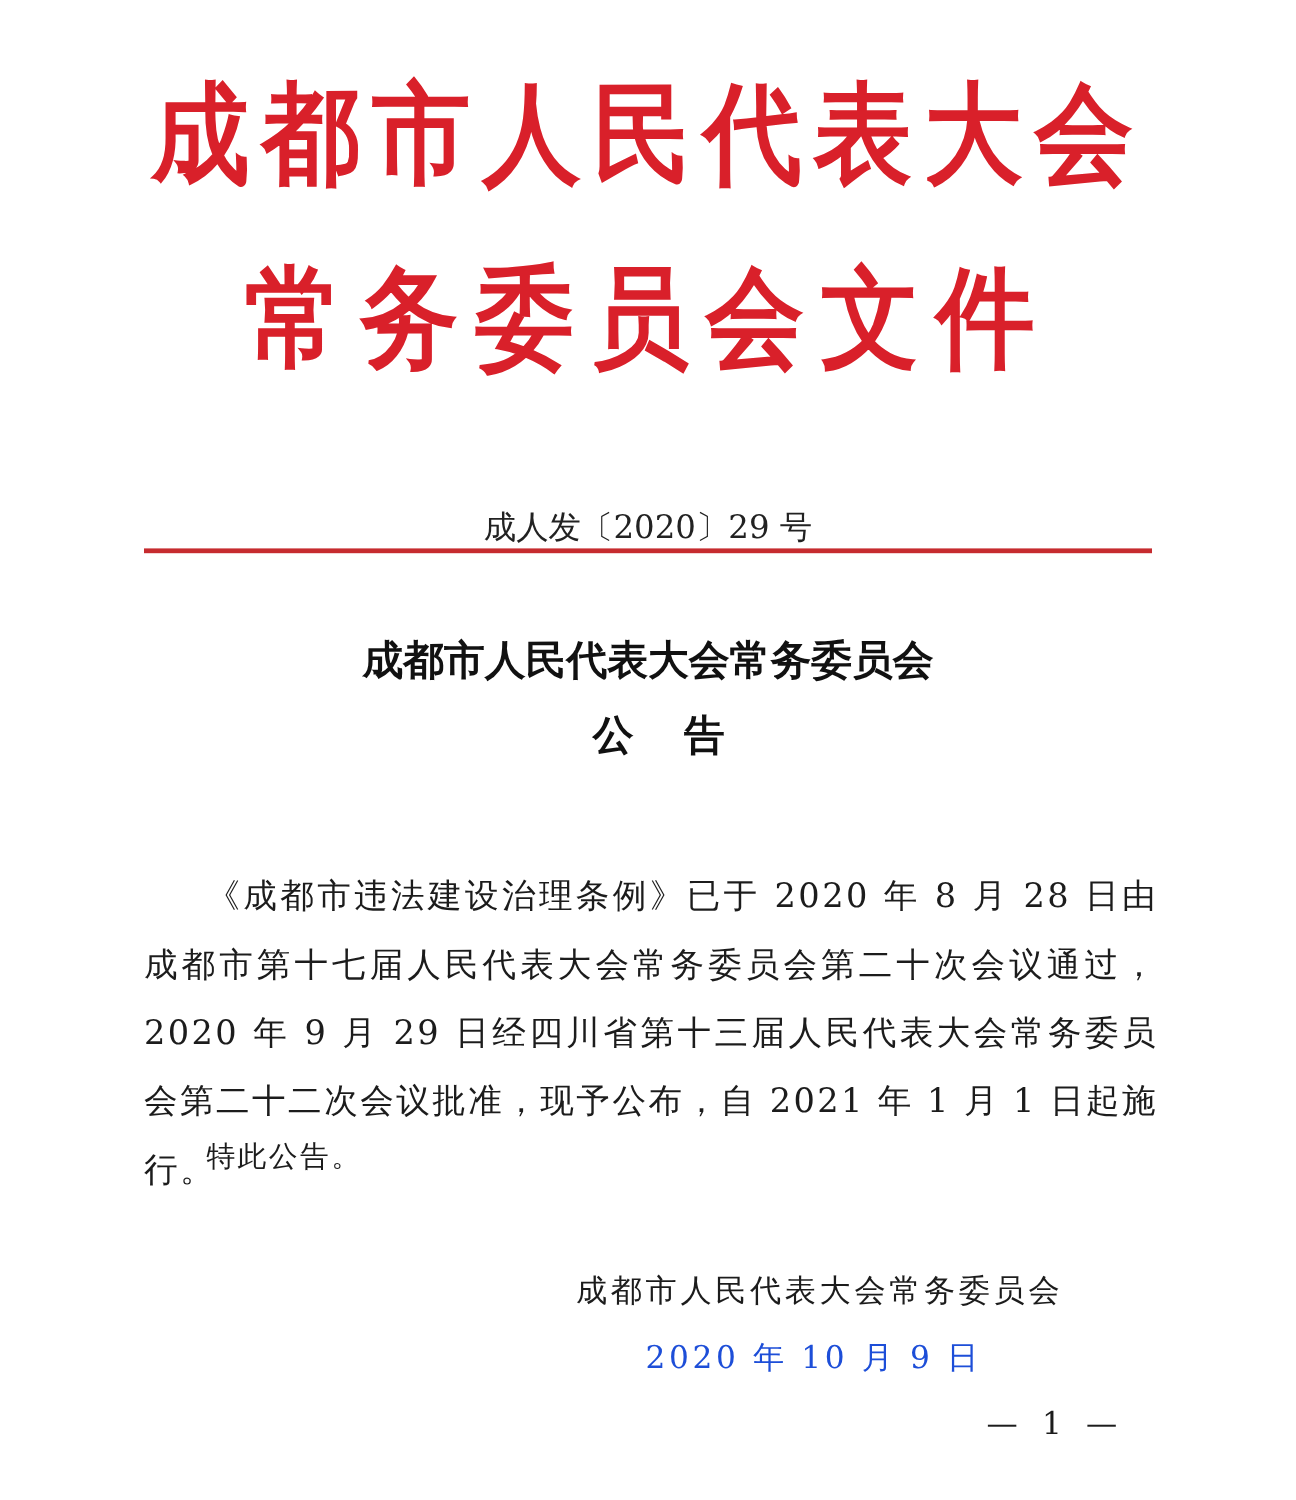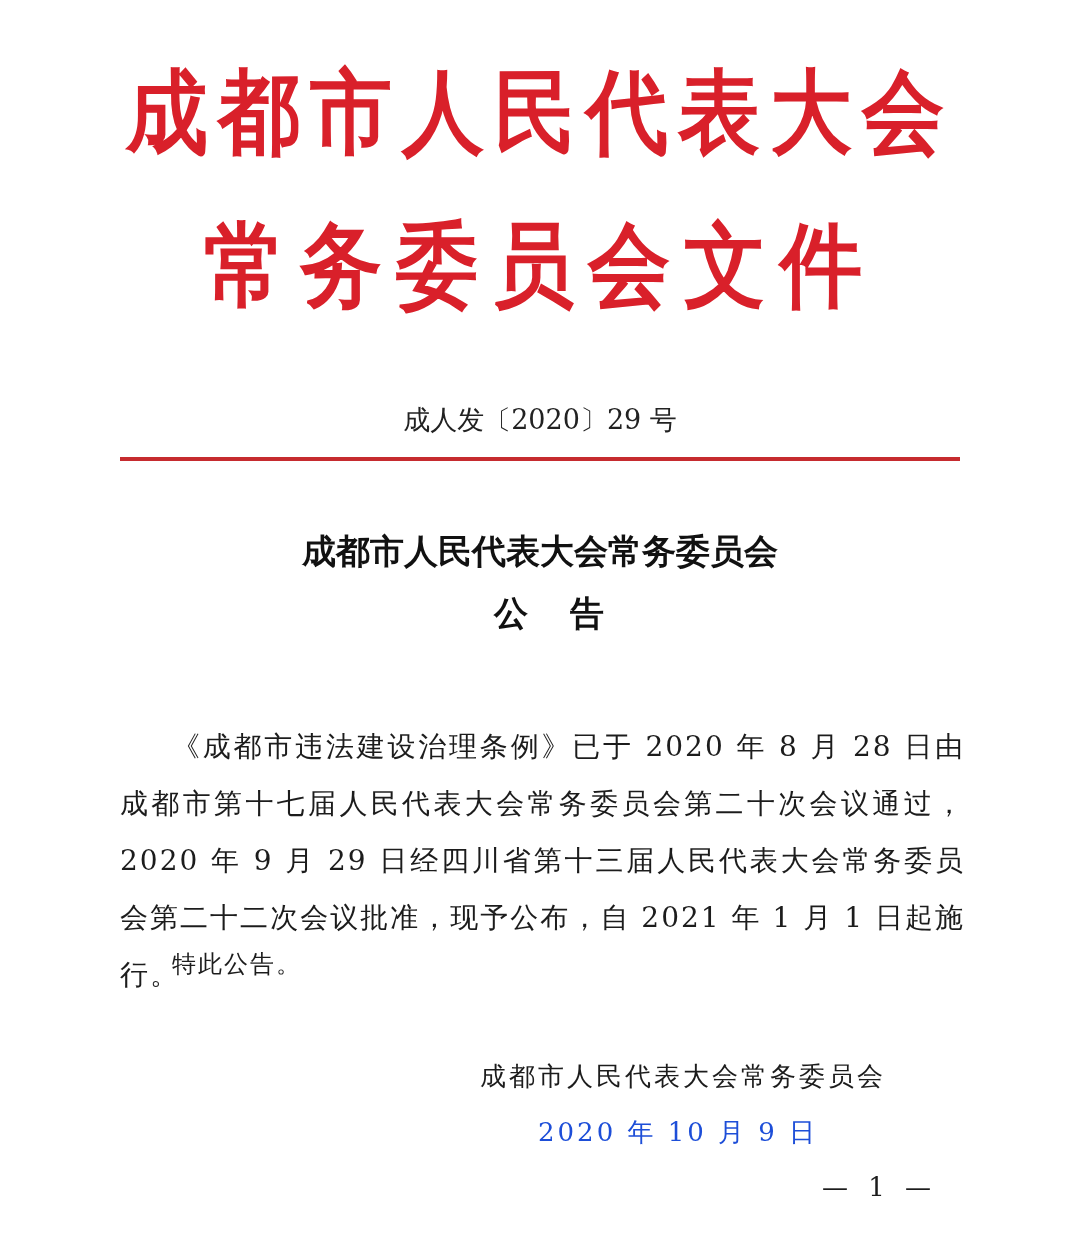--- a/index.html
+++ b/index.html
@@ -25,21 +25,21 @@
       font-weight: bold;
       font-size: 82px;
       line-height: 100px;
       transform: scaleY(1.12);
     }
     .masthead-line.l1 { top: 62px; letter-spacing: 10px; }
     .masthead-line.l2 { top: 215px; letter-spacing: 14px; }
 
     .doc-number {
       position: absolute;
-      top: 400px;
+      top: 420px;
       left: 0;
       width: 1080px;
       text-align: center;
       font-size: 27px;
       line-height: 40px;
       color: #222;
       font-family: "DejaVu Serif", "Liberation Serif", serif;
     }
     .red-rule {
       position: absolute;

